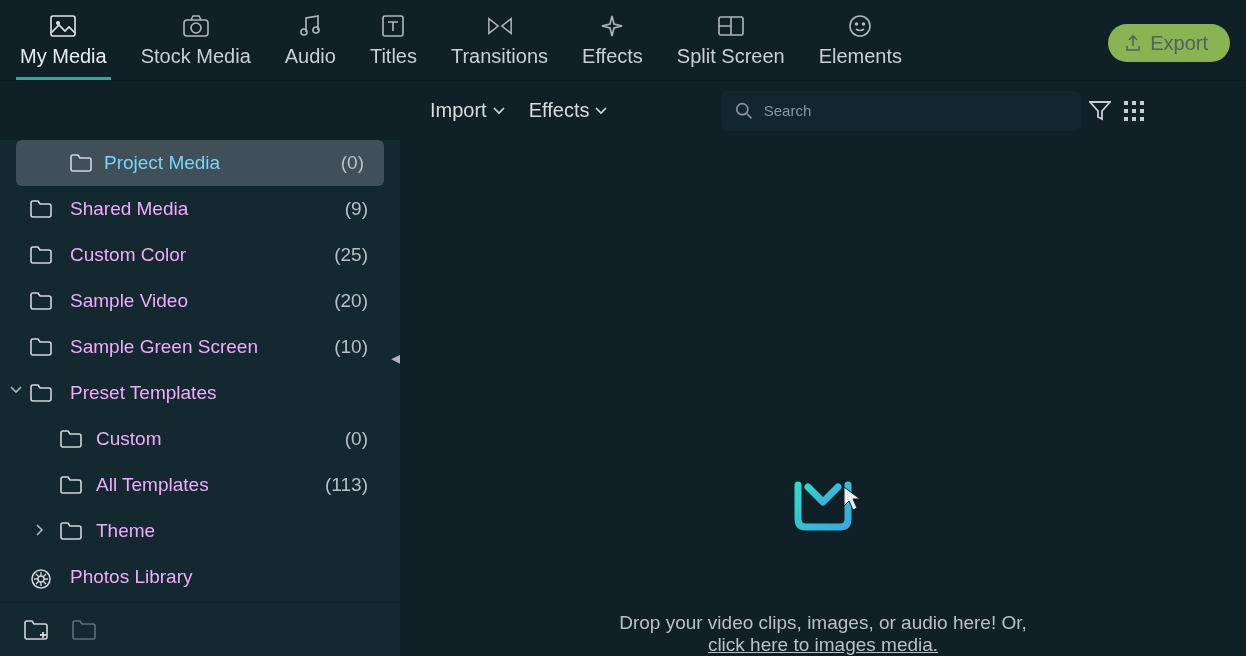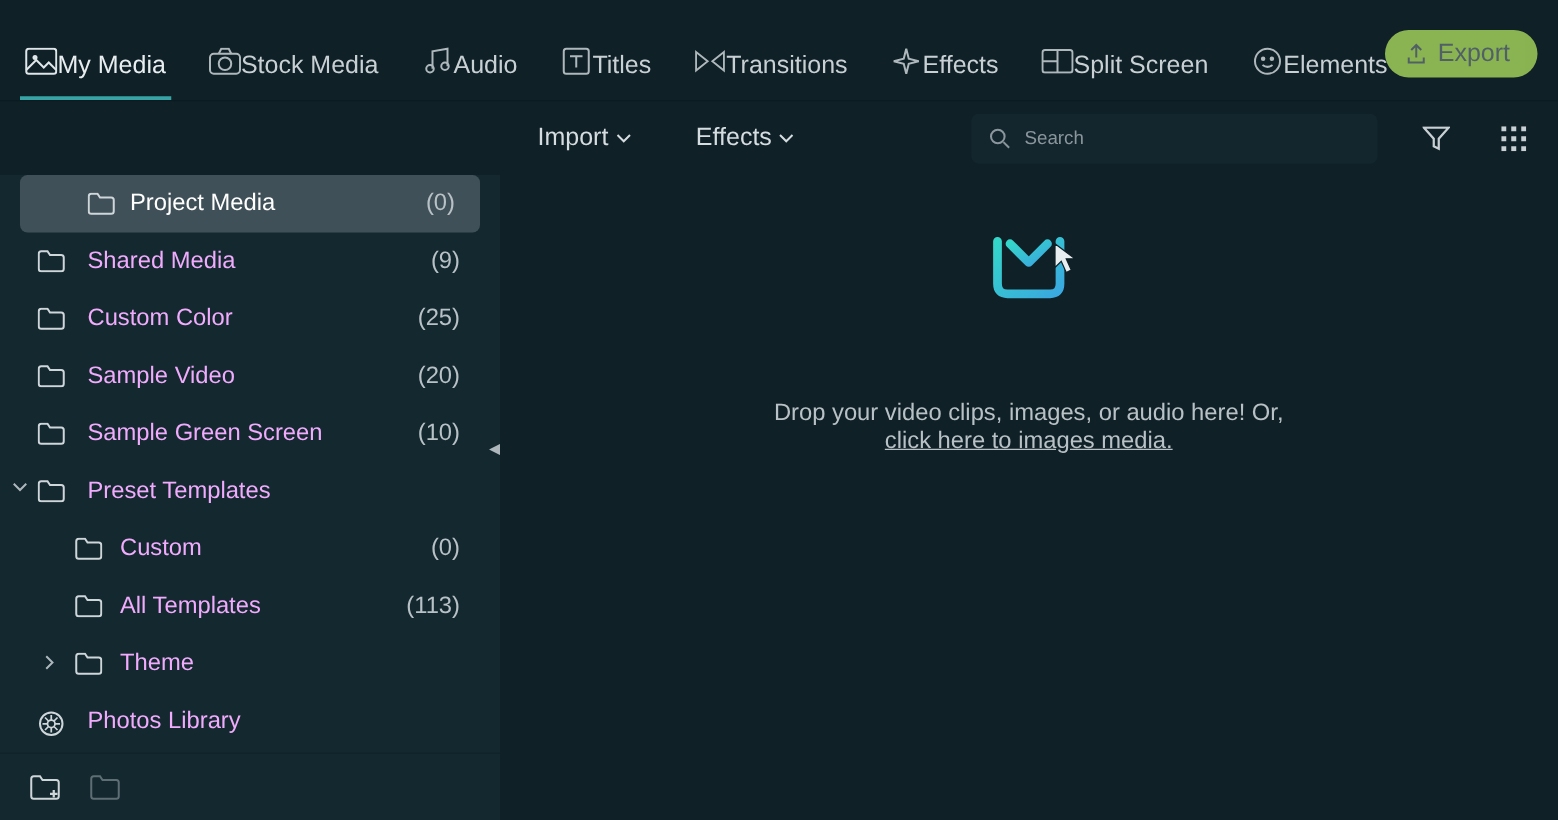--- a/index.html
+++ b/index.html
@@ -13,21 +13,21 @@
   
   .topbar {
     display: flex;
     align-items: flex-end;
     padding: 8px 20px 0 20px;
     height: 80px;
     position: relative;
   }
   .tab {
     display: flex;
-    flex-direction: row;
+    flex-direction: column;
     align-items: center;
     margin-right: 34px;
     padding-bottom: 12px;
     cursor: pointer;
     color: #c8d0d4;
     font-size: 20px;
     position: relative;
   }
   .tab.active { color: #e8eef0; }
   .tab.active::after {
@@ -60,21 +60,21 @@
   }
   .export-btn svg { margin-right: 8px; }
 
   
   .subbar {
     display: flex;
     align-items: center;
     height: 60px;
     padding-left: 420px;
     padding-right: 20px;
-    gap: 32px;
+    gap: 4px;
     border-top: 1px solid rgba(0,0,0,0.15);
   }
   .dd-btn {
     display: flex; align-items: center;
     font-size: 20px;
     color: #d6dde0;
     padding: 6px 10px;
     border-radius: 6px;
     cursor: pointer;
   }
@@ -134,21 +134,21 @@
   }
   .item.selected .fld-icon { left: -38px; }
   .item .fld-icon {
     position: absolute;
     left: 30px;
     width: 22px; height: 18px;
   }
   .item.indent1 { padding-left: 96px; }
   .item.indent1 .fld-icon { left: 60px; }
   .item .label { flex: 1; color: #f0abfc; }
-  .item.selected .label { color: #ffffff; }
+  .item.selected .label { color: #7dd3fc; }
   .item .count { color: #b8c1c5; font-size: 19px; margin-right: 12px; }
   .item.selected .count { margin-right: 0; }
   .chevron {
     position: absolute;
     left: 10px;
     width: 14px; height: 14px;
     color: #aeb8bc;
   }
   .item.indent1 .chevron { left: 36px; }
 
@@ -168,21 +168,21 @@
     border-top: 1px solid rgba(0,0,0,0.15);
   }
 
   
   .content {
     flex: 1;
     background: #0f2027;
     display: flex;
     flex-direction: column;
     align-items: center;
-    justify-content: flex-start;
+    justify-content: flex-end;
     position: relative;
   }
   .dropzone {
     display: flex; flex-direction: column; align-items: center;
     text-align: center;
   }
   .drop-icon-wrap {
     width: 120px; height: 120px;
     display: flex; align-items: center; justify-content: center;
     position: relative;

